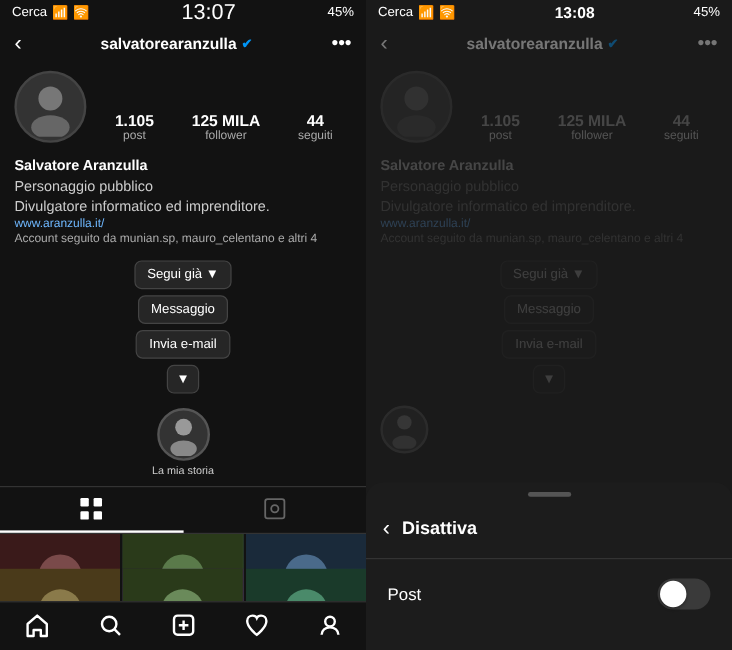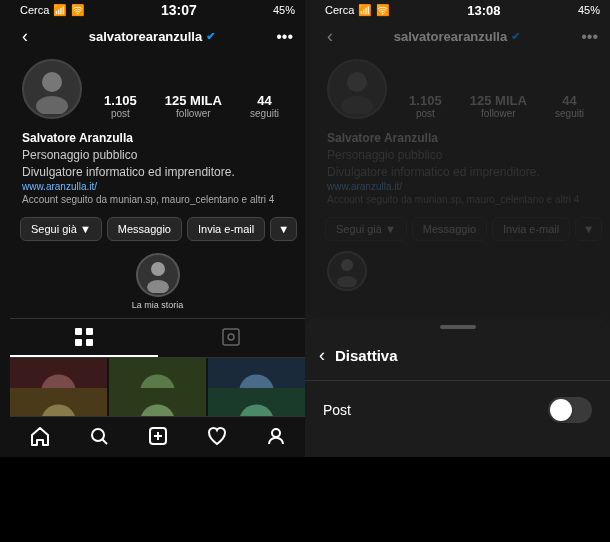--- a/index.html
+++ b/index.html
@@ -21,27 +21,26 @@
       font-size: 11px;
       color: #fff;
       height: 20px;
     }
     .status-left { display: flex; align-items: center; gap: 4px; }
     .status-right { display: flex; gap: 4px; }
 
     
     .panel {
       width: 305px;
-      height: 457px;
+      height: 542px;
       background: #121212;
       display: flex;
       flex-direction: column;
       overflow: hidden;
       position: relative;
-      padding-left: 10px;
     }
     .panel-right {
       background: #1a1a1a;
     }
 
     
     .profile-header {
       display: flex;
       align-items: center;
       justify-content: space-between;
@@ -135,20 +134,21 @@
       font-size: 10px;
       margin-top: 2px;
     }
 
     
     .action-buttons {
       display: flex;
       gap: 5px;
       padding: 8px 10px 4px;
       align-items: center;
+      flex-direction: column;
     }
     .btn {
       background: #262626;
       border: 1px solid #444;
       color: #fff;
       border-radius: 6px;
       padding: 5px 10px;
       font-size: 11px;
       cursor: pointer;
       display: flex;
@@ -352,21 +352,21 @@
 <body>
 
 <div class="panel">
 
   <div class="status-bar">
     <div class="status-left">
       <span>Cerca</span>
       <span>📶</span>
       <span>🛜</span>
     </div>
-    <span style="font-weight:700;font-size:14px;">13:07</span>
+    <span style="font-weight:400;font-size:18px;">13:07</span>
     <div class="status-right">
       <span>45%</span>
     </div>
   </div>
 
   <div class="profile-header">
     <span class="back-icon">‹</span>
     <div class="username">
       <span>salvatorearanzulla</span>
       <span class="verified-badge">✔</span>

